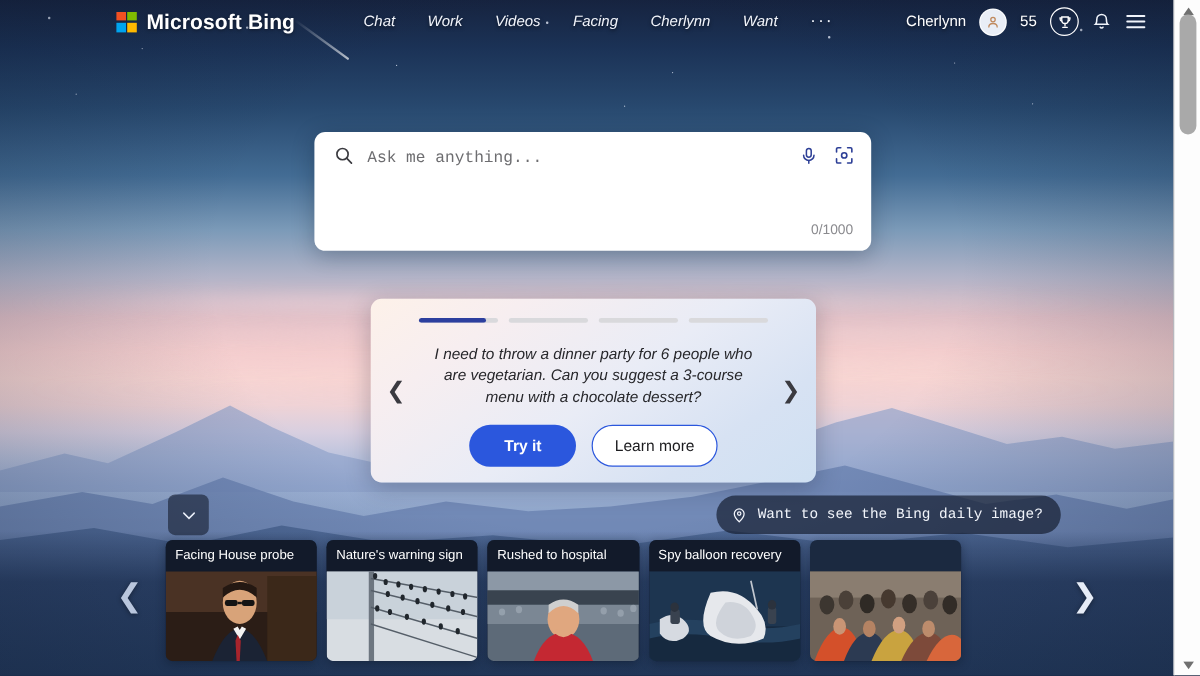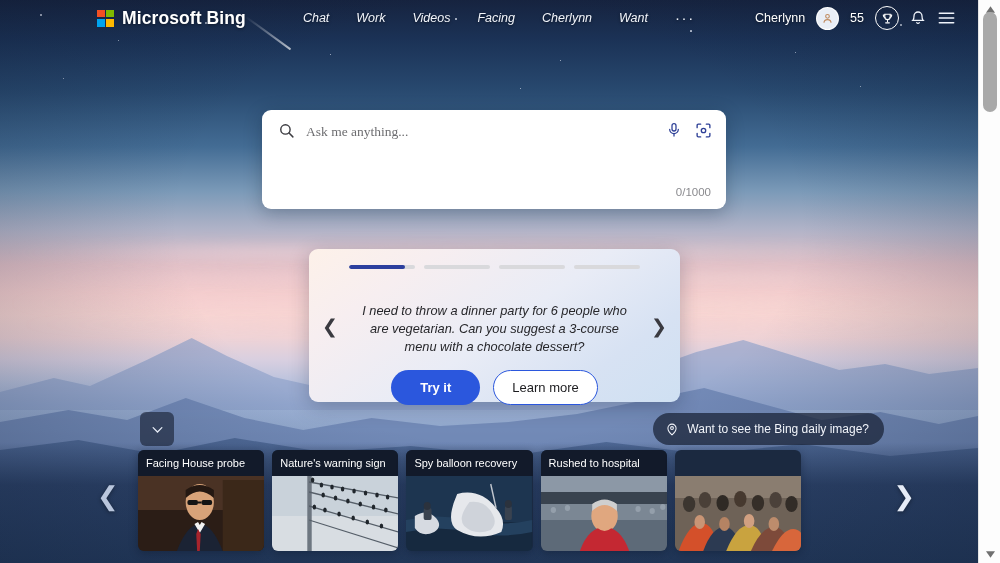--- a/index.html
+++ b/index.html
@@ -96,21 +96,21 @@
   
   .searchbox {
     position:absolute; left:262px; top:110px; width:464px; height:99px;
     background:#fff; border-radius:9px;
     box-shadow:0 4px 18px rgba(10,20,40,.28);
     z-index:30;
   }
   .sb-top { display:flex; align-items:center; height:44px; padding:0 14px 0 16px; }
   .sb-input {
     flex:1; border:none; outline:none; background:transparent;
-    font-family:Liberation Serif, serif; font-size:13.5px; color:#1b1b1b;
+    font-family:Liberation Mono, monospace; font-size:13.5px; color:#1b1b1b;
     margin-left:11px;
   }
   .sb-input::placeholder { color:#6d6d70; }
   .sb-icons { display:flex; align-items:center; gap:13px; }
   .sb-counter {
     position:absolute; right:15px; bottom:11px;
     font-size:11.5px; color:#8a8a8e;text-align:center;
   }
 
   
@@ -118,21 +118,21 @@
     position:absolute; left:309px; top:249px; width:371px; height:153px;
     border-radius:9px; z-index:28;
     background:linear-gradient(145deg, #fdf1e9 0%, #f7eef0 22%, #e9ecf6 52%, #d7e2f3 78%, #cfe0f2 100%);
     box-shadow:0 5px 20px rgba(10,20,40,.25);
     display:flex; flex-direction:column; align-items:center;
   }
   .bars { display:flex; gap:9px; margin-top:16px; }
   .bar { width:66px; height:3.5px; border-radius:3px; background:#d9d9dc; overflow:hidden; }
   .bar > span { display:block; height:100%; background:#2c3f9e; border-radius:3px; }
   .sugg-text {
-    margin-top:33px; width:278px; text-align:center;
+    margin-top:17px; width:278px; text-align:center;
     font-style:italic; font-size:12.8px; line-height:18px; color:#27272b;
   }
   .sugg-btns { display:flex; gap:13px; margin-top:14px; }
   .btn-primary {
     background:#2b57dd; color:#fff; border:none; border-radius:20px;
     padding:9px 29px; font-size:13px; font-weight:600; cursor:pointer;
     font-family:"Liberation Sans", sans-serif;
   }
   .btn-outline {
     background:#fff; color:#1c1c1f; border:1.4px solid #2b57dd; border-radius:20px;
@@ -148,21 +148,21 @@
 
   
   .collapse-btn {
     position:absolute; left:140px; top:412px; width:34px; height:34px;
     background:rgba(22,30,48,.62); border-radius:6px; z-index:32;
     display:flex; align-items:center; justify-content:center; cursor:pointer;
   }
   .daily-pill {
     position:absolute; right:116px; top:413px; height:32px; z-index:32;
     background:rgba(22,30,48,.70); border-radius:16px;
-    display:flex; align-items:center; gap:8px; padding:0 15px 0 12px; cursor:pointer;
+    display:flex; align-items:center; gap:8px; padding:0 15px 0 12px; cursor:pointer;font-family:Liberation Mono, monospace;
   }
   .daily-pill span { color:#f1f4fa; font-size:12px; white-space:nowrap; }
 
   
   .cards {
     position:absolute; left:138px; top:450px; width:663px; height:101px;
     display:flex; gap:8px; z-index:30;
   }
   .card {
     width:143px; height:101px; border-radius:6px; overflow:hidden;
@@ -426,57 +426,57 @@
             <ellipse cx="108" cy="46" rx="2" ry="2.6"></ellipse>
           <ellipse cx="124" cy="50" rx="2" ry="2.6"></ellipse>
           <ellipse cx="46" cy="4" rx="2" ry="2.6"></ellipse>
             <ellipse cx="48" cy="31" rx="2" ry="2.6"></ellipse>
         </g>
       </svg>
     </div>
   </div>
 
   <div class="card">
-    <div class="card-title">Spy balloon recovery</div>
-    <div class="card-img">
-      <svg viewBox="0 0 143 75" preserveAspectRatio="none">
-        <rect width="143" height="75" fill="#1d3550"></rect>
-        <rect y="46" width="143" height="29" fill="#16293f"></rect>
-        <path d="M0 44 q36 -7 72 0 q36 7 71 0 l0 12 q-36 7 -71 0 q-36 -7 -72 0z" fill="#24415f"></path>
-        <path d="M58 18 q26 -6 44 14 q12 12 6 24 q-26 10 -50 -2 q-14 -8 0 -36z" fill="#e6e8ec"></path>
-        <path d="M72 26 q18 -2 26 12 q6 9 -2 16 q-18 6 -30 -4 q-8 -8 6 -24z" fill="#cfd3da"></path>
-        <path d="M10 40 q14 -8 24 2 q8 8 -2 14 q-14 6 -22 -4z" fill="#d6dae1"></path>
-        <rect x="20" y="32" width="9" height="12" rx="2" fill="#39424f"></rect>
-        <circle cx="24" cy="30" r="4" fill="#2b323d"></circle>
-        <rect x="112" y="30" width="8" height="14" rx="2" fill="#39424f"></rect>
-        <circle cx="116" cy="28" r="4" fill="#2b323d"></circle>
-        <path d="M96 8 l6 24" stroke="#c2c7cf" stroke-width="1.6" fill="none"></path>
-      </svg>
-    </div>
-  </div>
-
-  <div class="card">
     <div class="card-title">Rushed to hospital</div>
     <div class="card-img">
       <svg viewBox="0 0 143 75" preserveAspectRatio="none">
         <rect width="143" height="75" fill="#5d6a78"></rect>
         <rect width="143" height="16" fill="#8c98a6"></rect>
         <rect y="16" width="143" height="12" fill="#39434f"></rect>
         <rect y="28" width="143" height="16" fill="#7b8794"></rect>
         <g fill="#aab4bf" opacity=".55">
           <circle cx="14" cy="34" r="3"></circle>
             <circle cx="30" cy="32" r="3"></circle>
             <circle cx="110" cy="33" r="3"></circle>
           <circle cx="126" cy="35" r="3"></circle>
             <circle cx="138" cy="31" r="3"></circle>
         </g>
         <ellipse cx="72" cy="40" rx="15" ry="16" fill="#e0a77f"></ellipse>
         <path d="M58 35 q14 -12 28 0 l0 -7 q-14 -9 -28 0z" fill="#cfcfcf"></path>
         <path d="M44 75 q10 -24 28 -24 q18 0 28 24z" fill="#c42832"></path>
         <path d="M64 52 q8 6 16 0 l0 -4 q-8 4 -16 0z" fill="#e0a77f"></path>
+      </svg>
+    </div>
+  </div>
+
+  <div class="card">
+    <div class="card-title">Spy balloon recovery</div>
+    <div class="card-img">
+      <svg viewBox="0 0 143 75" preserveAspectRatio="none">
+        <rect width="143" height="75" fill="#1d3550"></rect>
+        <rect y="46" width="143" height="29" fill="#16293f"></rect>
+        <path d="M0 44 q36 -7 72 0 q36 7 71 0 l0 12 q-36 7 -71 0 q-36 -7 -72 0z" fill="#24415f"></path>
+        <path d="M58 18 q26 -6 44 14 q12 12 6 24 q-26 10 -50 -2 q-14 -8 0 -36z" fill="#e6e8ec"></path>
+        <path d="M72 26 q18 -2 26 12 q6 9 -2 16 q-18 6 -30 -4 q-8 -8 6 -24z" fill="#cfd3da"></path>
+        <path d="M10 40 q14 -8 24 2 q8 8 -2 14 q-14 6 -22 -4z" fill="#d6dae1"></path>
+        <rect x="20" y="32" width="9" height="12" rx="2" fill="#39424f"></rect>
+        <circle cx="24" cy="30" r="4" fill="#2b323d"></circle>
+        <rect x="112" y="30" width="8" height="14" rx="2" fill="#39424f"></rect>
+        <circle cx="116" cy="28" r="4" fill="#2b323d"></circle>
+        <path d="M96 8 l6 24" stroke="#c2c7cf" stroke-width="1.6" fill="none"></path>
       </svg>
     </div>
   </div>
 
   <div class="card">
     <div class="card-img">
       <svg viewBox="0 0 143 75" preserveAspectRatio="none">
         <rect width="143" height="75" fill="#6e6257"></rect>
         <rect width="143" height="22" fill="#8a7d70"></rect>
         <g>

